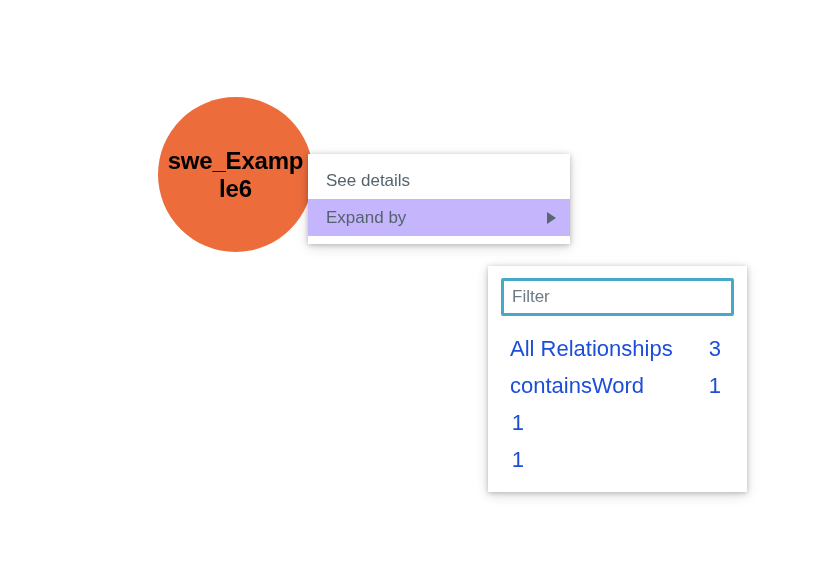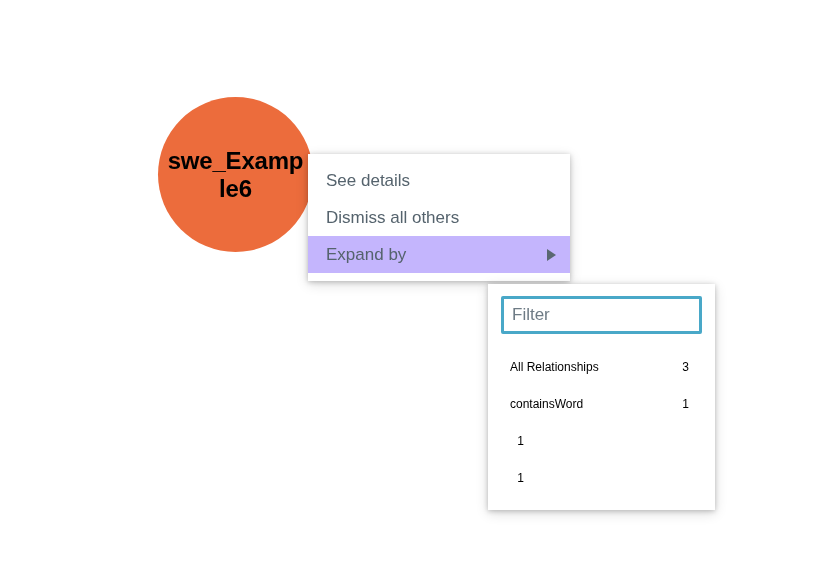--- a/index.html
+++ b/index.html
@@ -118,22 +118,22 @@
 
   .submenu-list {
     padding-top: 8px;
   }
   .submenu-item {
     display: flex;
     align-items: center;
     height: 37px;
     padding: 0 26px 0 22px;
     font-family: "Liberation Sans", sans-serif;
-    font-size: 12px;
-    color: #000000;
+    font-size: 22px;
+    color: #1d4ed8;
     box-sizing: border-box;
     white-space: nowrap;
     cursor: default;
   }
   .submenu-item-label {
     flex: 1 1 auto;
   }
   .submenu-item-count {
     flex: 0 0 auto;
     text-align: right;
@@ -151,32 +151,29 @@
 
 </div>
 
 <div class="context-menu" style="left:264px; top:154px; width:262px;margin-left:44px;">
 
   <div class="menu-item">
     <span class="menu-item-label">See details</span>
   </div>
 
 
-  <div class="menu-item">
-    <span class="menu-item-label">Dismiss all others</span>
-  </div>
 
   <div class="menu-item is-highlighted">
     <span class="menu-item-label">Expand by</span>
     <span class="submenu-arrow"></span>
   </div>
 
 </div>
 
-<div class="submenu" style="left:488px; top:284px; width:227px;">
+<div class="submenu" style="left:488px; top:266px; width:259px;">
 
   <div class="filter-field-wrap">
     <input class="filter-input" type="text" value="" placeholder="Filter" style="">
   </div>
 
   <div class="submenu-list">
 
     <div class="submenu-item">
       <span class="submenu-item-label">All Relationships</span>
       <span class="submenu-item-count">3</span>

